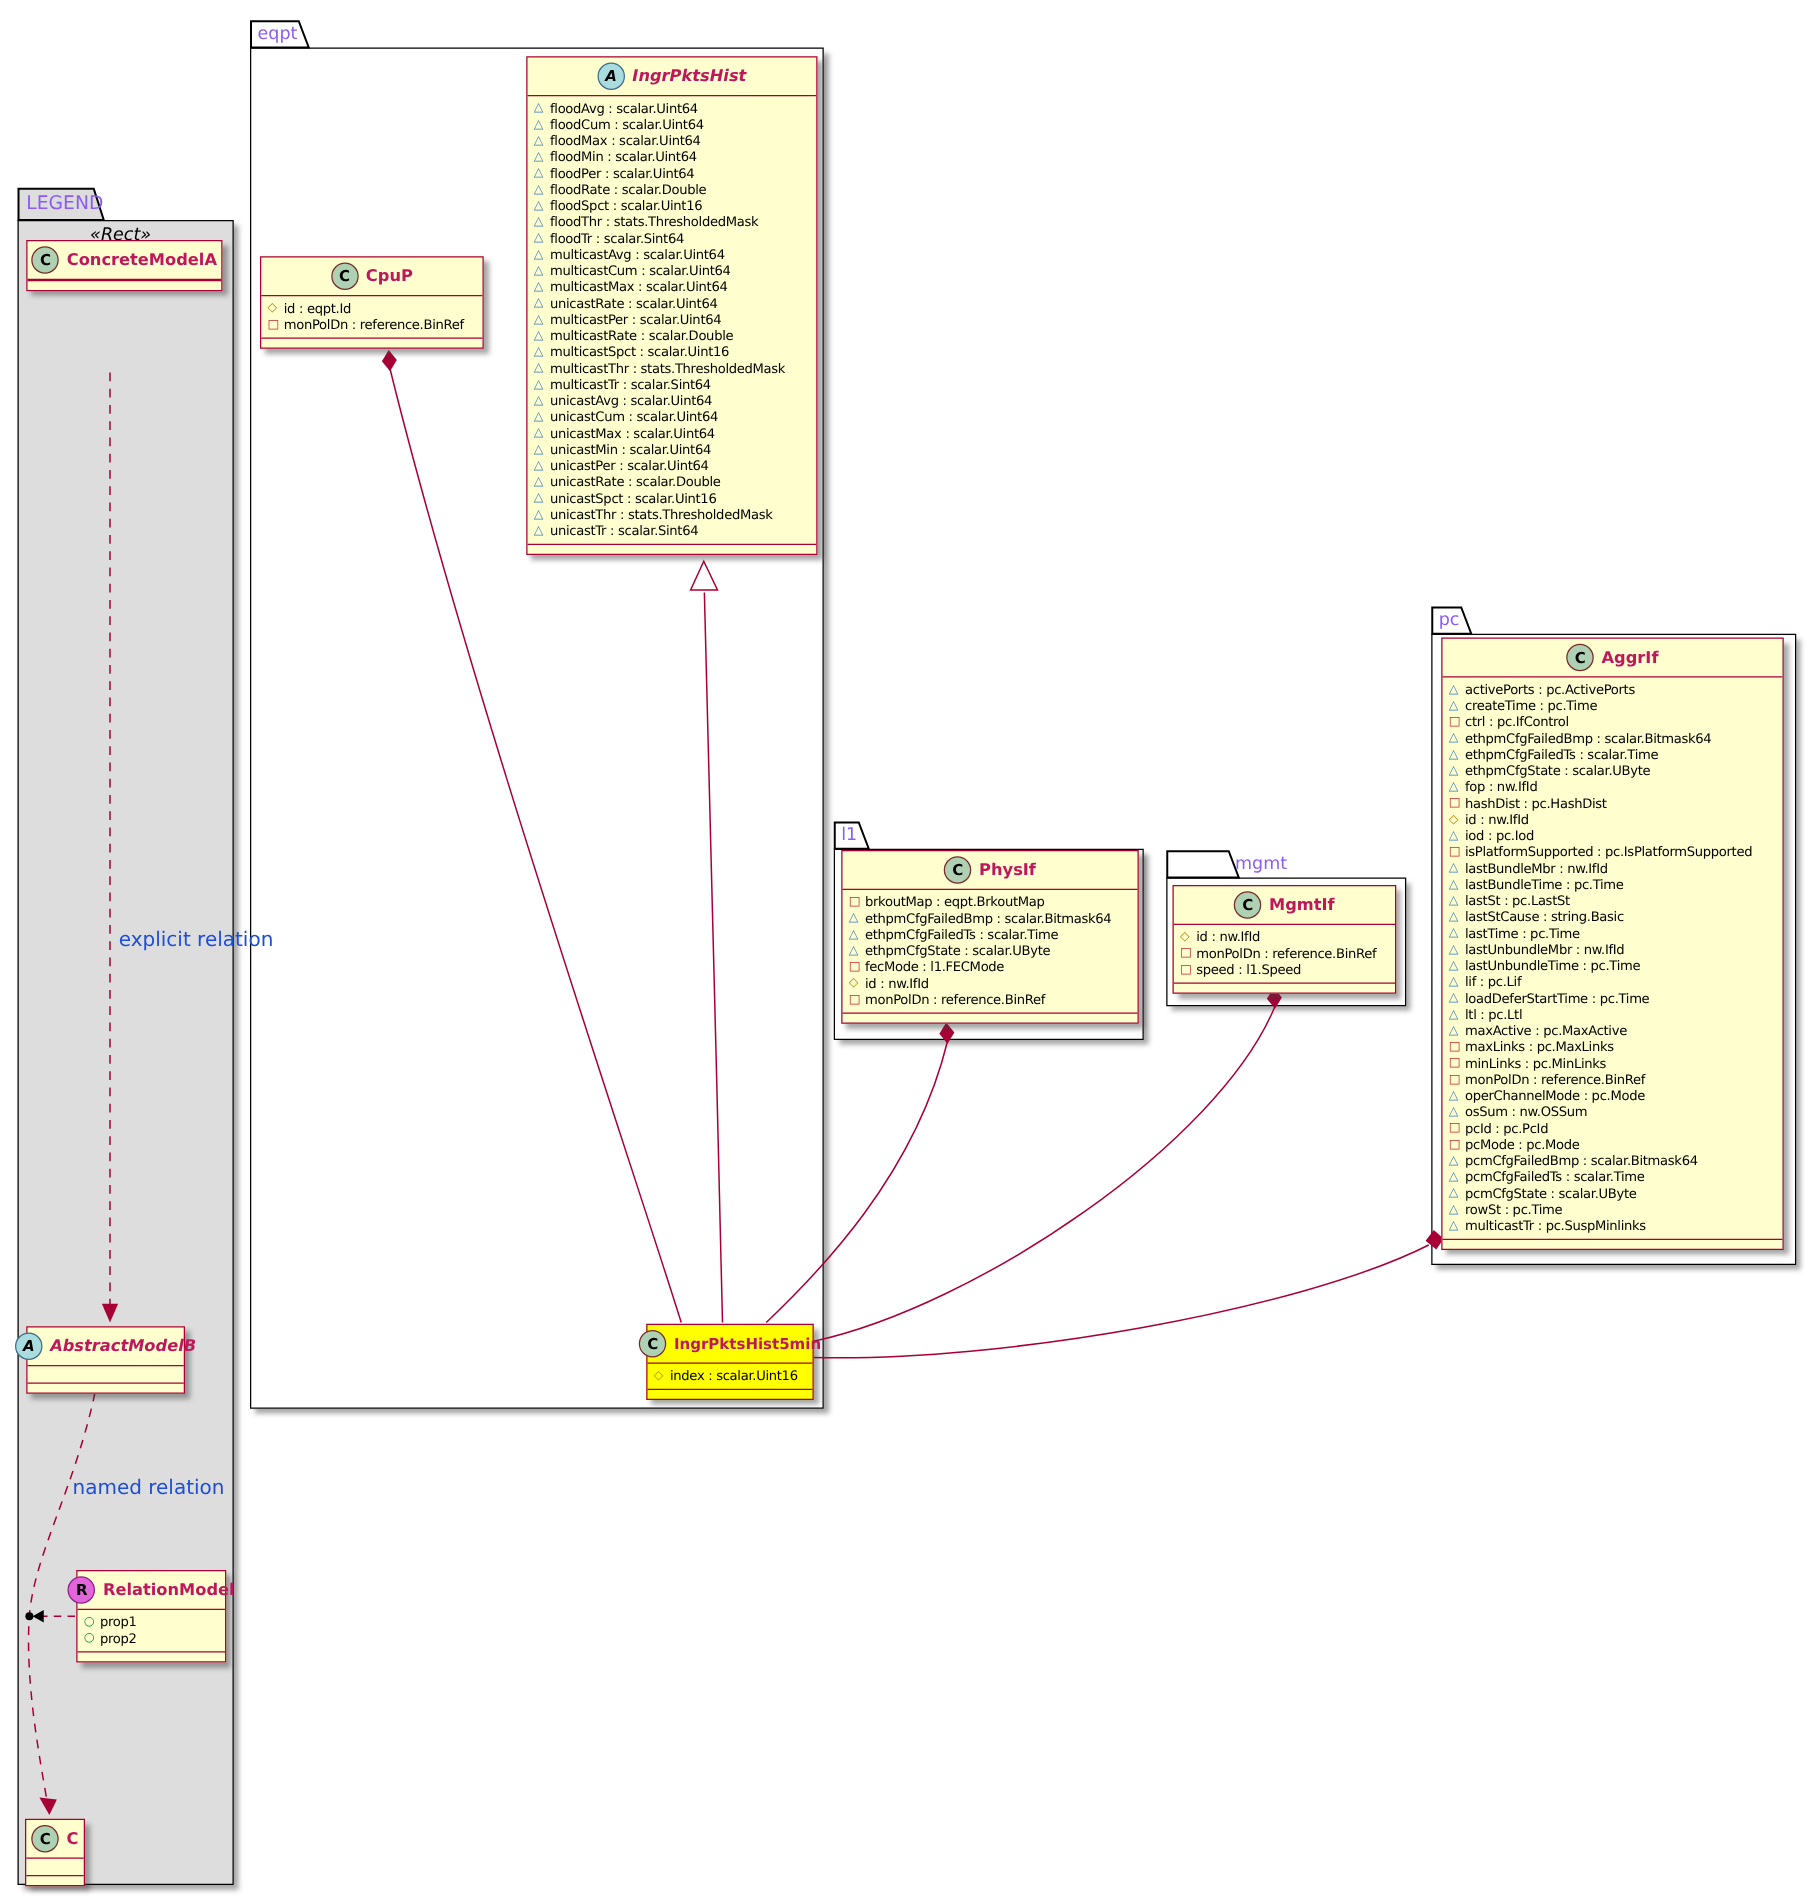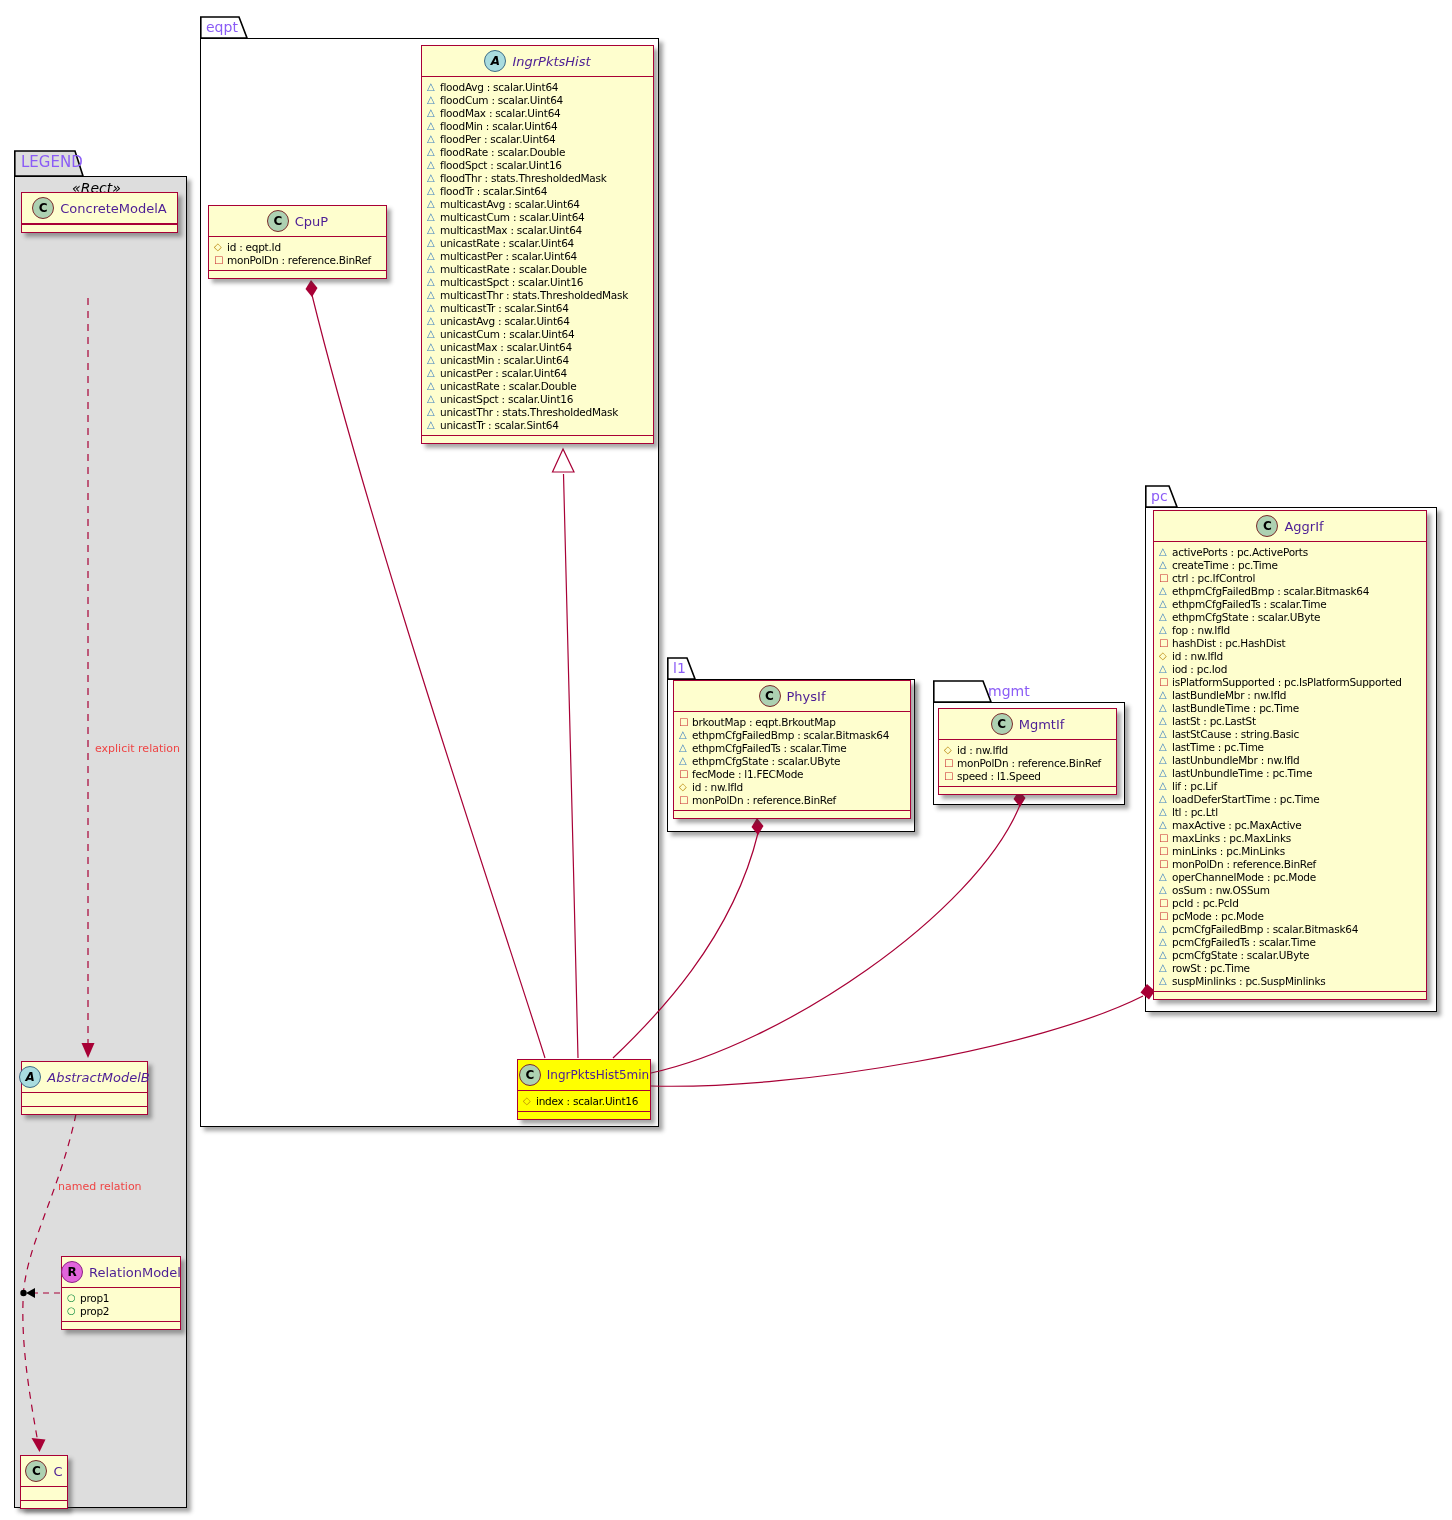--- a/index.html
+++ b/index.html
@@ -16,21 +16,21 @@
   .uml-class{position:absolute;background:var(--class-fill);border:1.5px solid var(--edge);
              box-shadow:4px 4px 4px rgba(60,60,60,.45);z-index:4;}
   .uml-class.highlight{background:var(--highlight);}
   .cls-header{display:flex;align-items:center;justify-content:center;gap:6px;padding:4px 6px;
               border-bottom:1px solid var(--edge);}
   .spot{width:20px;height:20px;min-width:20px;border-radius:50%;display:flex;align-items:center;
         justify-content:center;font-weight:bold;font-size:12px;color:#000;}
   .spot-c{background:var(--spot-class);border:1px solid #7a2b2b;}
   .spot-a{background:var(--spot-abstract);border:1px solid #3f6c86;font-style:italic;}
   .spot-r{background:var(--spot-relation);border:1px solid #8d2386;}
-  .cls-name{font-size:13px;color:#4c1d95;white-space:nowrap;}
+  .cls-name{font-size:13px;color:#be185d;white-space:nowrap;font-weight:bold;}
   .uml-class.italic .cls-name{font-style:italic;}
   .cls-attrs{list-style:none;margin:0;padding:3px 5px 4px 5px;min-height:6px;}
   .cls-attrs li{display:flex;align-items:center;height:13px;white-space:nowrap;}
   .pict{width:13px;min-width:13px;font-size:10px;line-height:10px;text-align:left;}
   .pict-admin::before{content:'○';color:var(--icon-admin);}
   .pict-implicit::before{content:'□';color:var(--icon-implicit);}
   .pict-naming::before{content:'◇';color:var(--icon-naming);}
   .pict-oper::before{content:'△';color:var(--icon-oper);}
   .attr-text{font-size:10.5px;letter-spacing:-0.25px;color:#000;}
   .cls-methods{border-top:1px solid var(--edge);height:7px;}
@@ -55,21 +55,21 @@
   #cls-AbstractModelB{left:21px;top:1061px;width:125px;}
   #cls-RelationModel{left:61px;top:1256px;width:118px;}
   #cls-C{left:20px;top:1455px;width:46px;}
   #cls-CpuP{left:208px;top:205px;width:177px;}
   #cls-IngrPktsHist{left:421px;top:45px;width:231px;}
   #cls-IngrPktsHist5min{left:517px;top:1059px;width:132px;}
   #cls-PhysIf{left:673px;top:680px;width:236px;}
   #cls-MgmtIf{left:938px;top:708px;width:177px;}
   #cls-AggrIf{left:1153px;top:510px;width:272px;}
 
-  .edge-label{position:absolute;font-size:11px;color:#ef4444;z-index:3;}
+  .edge-label{position:absolute;font-size:16px;color:#1d4ed8;z-index:3;}
   #edge-label-explicit{left:95px;top:742px;}
   #edge-label-named{left:58px;top:1180px;}
 </style>
 </head>
 <body>
 
 <div class="pkg-body gray" id="pkgbody-legend"></div>
 <div class="pkg-body" id="pkgbody-eqpt"></div>
 <div class="pkg-body" id="pkgbody-l1"></div>
 <div class="pkg-body" id="pkgbody-mgmt"></div>
@@ -525,17 +525,17 @@
       <li>
         <span class="pict pict-oper"></span>
         <span class="attr-text">pcmCfgState : scalar.UByte</span>
       </li>
       <li>
         <span class="pict pict-oper"></span>
         <span class="attr-text">rowSt : pc.Time</span>
       </li>
       <li>
         <span class="pict pict-oper"></span>
-        <span class="attr-text">suspMinlinks : pc.SuspMinlinks</span>
+        <span class="attr-text">multicastTr : pc.SuspMinlinks</span>
       </li>
     </ul>
   <div class="cls-methods"></div>
 </div>
 
 </body></html>

